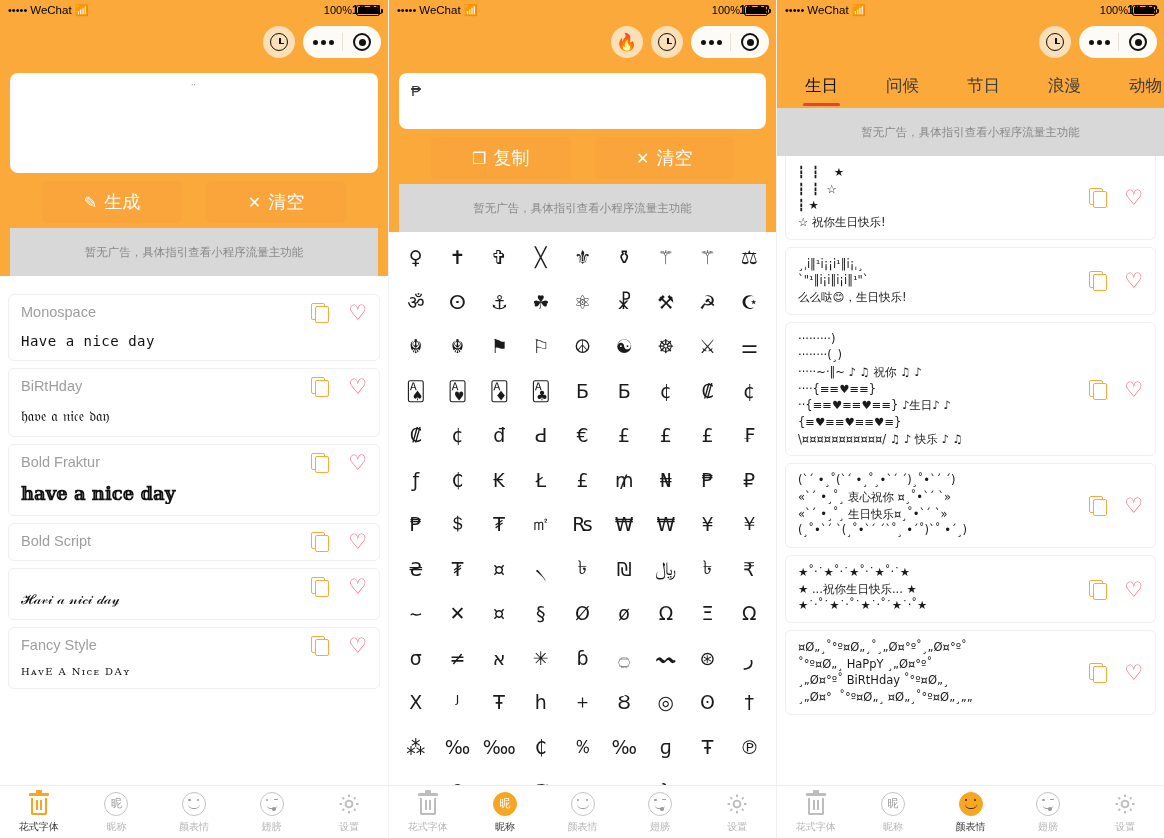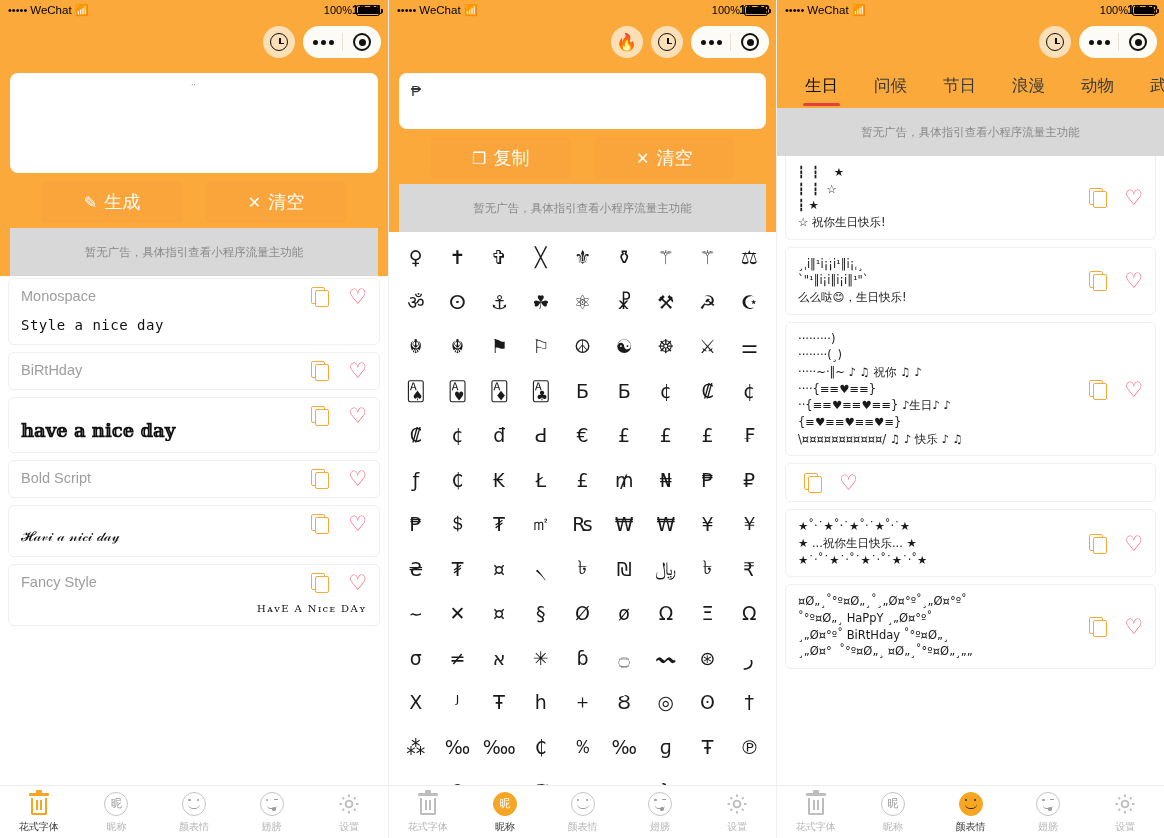--- a/index.html
+++ b/index.html
@@ -156,21 +156,21 @@
     content:""; position:absolute; left:4px; top:3px; width:12px; height:15px;
     border: 1.7px solid #F7A93B; border-radius: 2px; background: #fff;
   }
   .ico-heart { color: #F8536A; font-size: 21px; line-height: 1; }
 
   .sample.mono { font-family: "DejaVu Sans Mono", monospace; letter-spacing: .5px; }
   .sample.fraktur { font-family: "DejaVu Serif", serif; font-size: 15px; }
   .sample.frakturb { font-family: "DejaVu Serif", serif; font-size: 18px; font-weight: bold; }
   .sample.scriptb { font-family: "DejaVu Serif", serif; font-style: italic; font-weight: bold; }
   .sample.hand { font-family: "DejaVu Serif", serif; }
-  .sample.fancy { font-family: "DejaVu Serif", serif; font-size: 10px; letter-spacing: 1.4px; text-align: right; }
+  .sample.fancy { font-family: "DejaVu Serif", serif; font-size: 10px; letter-spacing: 1.4px; }
 
   
   .symgrid {
     flex: 1; overflow: hidden; background: #fff;
     display: grid;
     grid-template-columns: repeat(9, 1fr);
     align-content: start;
     padding: 3px 6px 0;
   }
   .symcell {
@@ -178,21 +178,21 @@
     display: flex; align-items: center; justify-content: center;
     font-size: 19px; color: #1a1a1a;
     font-family: "DejaVu Sans", sans-serif;
     cursor: pointer;
     overflow: hidden;
   }
 
   
   .tabsbar {
     background: #FAA93A; height: 44px; flex: 0 0 44px;
-    display: flex; align-items: center; gap: 0;
+    display: flex; align-items: center; gap: 12px;
     padding-left: 10px;
     overflow: hidden;
     position: relative;
   }
   .tab {
     font-size: 16.5px; color: #3A3A3A;
     padding: 0 18px; height: 44px;
     display: flex; align-items: center;
     position: relative; white-space: nowrap;
     cursor: pointer;
@@ -346,36 +346,38 @@
           <span class="g">✕</span>
           <span>清空</span>
         </button>
       </div>
       <div class="adbar">
         <span>暂无广告，具体指引查看小程序流量主功能</span>
       </div>
     </div>
 
     <div class="fontlist">
-      <div class="fontcard" style="margin-top:2px">
+      <div class="fontcard" style="margin-top:18px">
         <div class="name">Monospace</div>
-        <div class="sample mono">Style a nice day</div>
+        <div class="sample mono">Have a nice day</div>
         <div class="acts">
           <span class="ico-copy"></span>
           <span class="ico-heart">♡</span>
         </div>
       </div>
       <div class="fontcard">
         <div class="name">BiRtHday</div>
+        <div class="sample fraktur">𝔥𝔞𝔳𝔢 𝔞 𝔫𝔦𝔠𝔢 𝔡𝔞𝔶</div>
         <div class="acts">
           <span class="ico-copy"></span>
           <span class="ico-heart">♡</span>
         </div>
       </div>
       <div class="fontcard">
+        <div class="name">Bold Fraktur</div>
         <div class="sample frakturb">𝕙𝕒𝕧𝕖 𝕒 𝕟𝕚𝕔𝕖 𝕕𝕒𝕪</div>
         <div class="acts">
           <span class="ico-copy"></span>
           <span class="ico-heart">♡</span>
         </div>
       </div>
       <div class="fontcard">
         <div class="name">Bold Script</div>
         <div class="acts">
           <span class="ico-copy"></span>
@@ -762,20 +764,24 @@
 ····{≡≡♥≡≡}
 ··{≡≡♥≡≡♥≡≡} ♪生日♪ ♪
 {≡♥≡≡♥≡≡♥≡}
 \¤¤¤¤¤¤¤¤¤¤¤/ ♫ ♪ 快乐 ♪ ♫</div>
         <div class="acts">
           <span class="ico-copy"></span>
           <span class="ico-heart">♡</span>
         </div>
       </div>
       <div class="artcard">
+        <div class="art">(ˋˊ •¸˚(ˋˊ •¸˚¸•ˋˊ ˊ)¸˚•ˋˊ ˊ)
+«ˋˊ •¸˚¸ 衷心祝你 ¤¸˚•ˋˊ ˋ»
+«ˋˊ •¸˚¸ 生日快乐¤¸˚•ˋˊ ˋ»
+(¸˚•ˋˊ ˋ(¸˚•ˋˊ ˊˋ˚¸ •ˊ˚)ˋ˚ •ˊ¸)</div>
         <div class="acts">
           <span class="ico-copy"></span>
           <span class="ico-heart">♡</span>
         </div>
       </div>
       <div class="artcard">
         <div class="art">★˚·˙★˚·˙★˚·˙★˚·˙★
 ★ ...祝你生日快乐... ★
 ★˙·˚˙★˙·˚˙★˙·˚˙★˙·˚★</div>
         <div class="acts">

